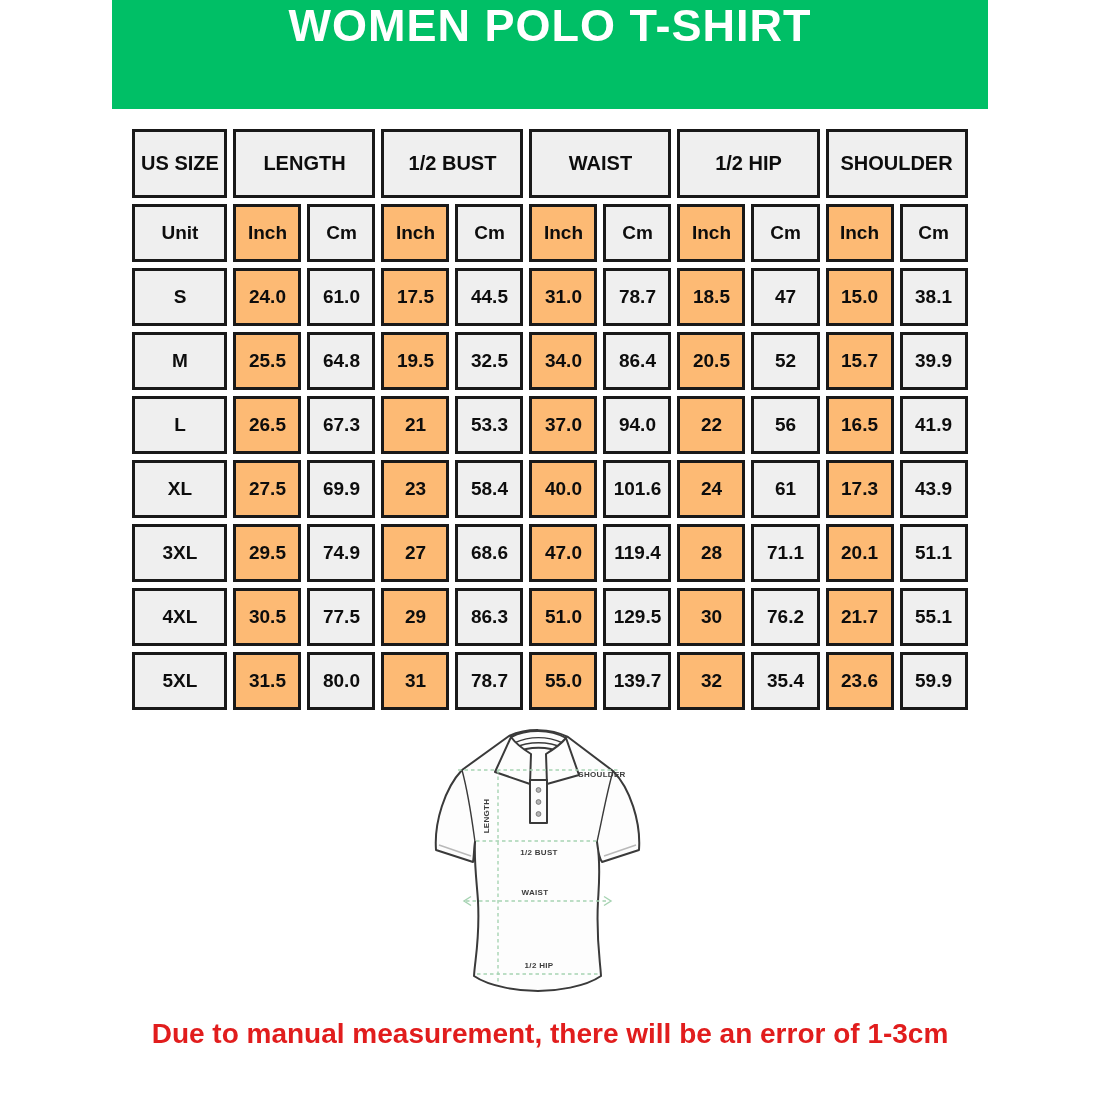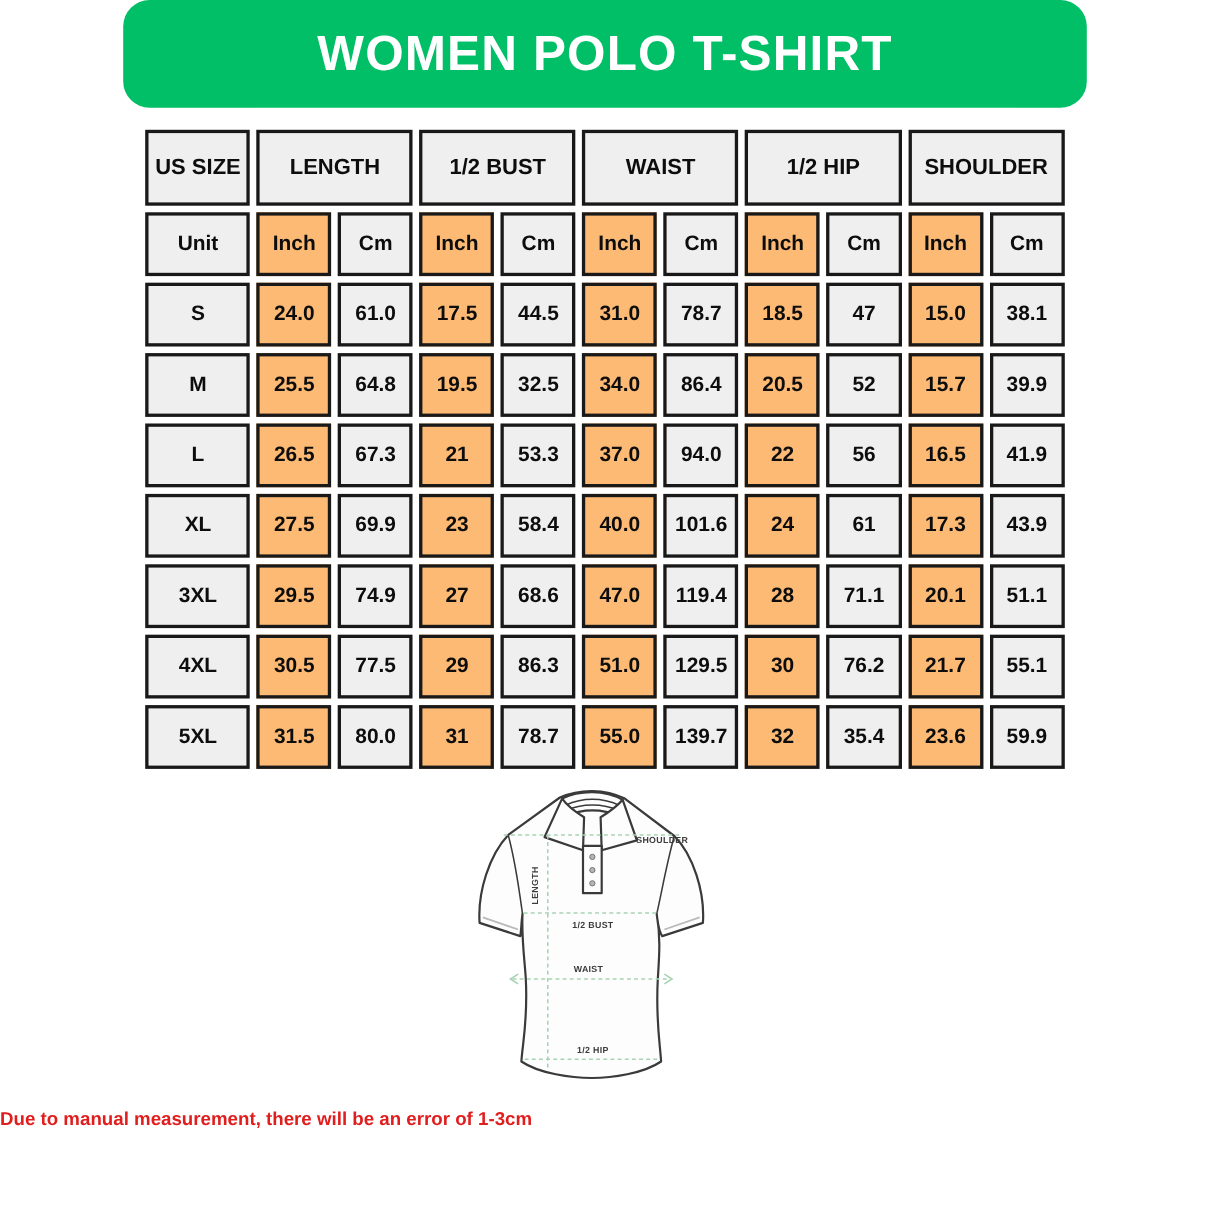--- a/index.html
+++ b/index.html
@@ -1,23 +1,23 @@
 <!DOCTYPE html>
 <html style="--banner-bg: #00bf66; --banner-text: #ffffff; --cell-gray: #efefef; --table-border: #191919; --note-red: #e11d1d; --dash-green: #a6d3b2; --outline: #3a3a3a;"><head>
 <meta charset="utf-8">
 <style>
   html,body { margin:0; padding:0; background:#fff; }
   .page {
     position:relative; width:1100px; height:1100px; background:#fff;
     font-family:"Liberation Sans", sans-serif; overflow:hidden;
   }
   .banner {
-    width:876px; height:98px; margin:0 auto;
+    width:876px; height:109px; margin:0 auto;
     background:var(--banner-bg,#00bf66);
-    display:flex; align-items:center; justify-content:center;border-radius:24px;
+    display:flex; justify-content:center;
   }
   .banner h1 {
     margin:0; color:var(--banner-text,#fff);
     font-size:45px; font-weight:bold; letter-spacing:1px; white-space:nowrap;
   }
   table.size-table {
     margin:14px auto 0; width:847px; table-layout:fixed;
     border-collapse:separate; border-spacing:6px;
   }
   .size-table th, .size-table td {
@@ -25,22 +25,22 @@
     border:3px solid var(--table-border,#191919);
     text-align:center; vertical-align:middle;
     color:#0d0d0d; font-weight:700; overflow:hidden;
   }
   .c-gray { background:var(--cell-gray,#efefef); }
   .c-white { background:#fdba74; }
   .rh-head { height:69px; font-size:20px; }
   .rh { height:58px; font-size:19px; }
   .diagram-wrap { width:270px; margin:0 auto; }
   .note {
-    margin-top:6px; 
-    color:var(--note-red,#e11d1d); font-size:17px; font-weight:bold;
+    margin-top:6px; text-align:center;
+    color:var(--note-red,#e11d1d); font-size:28px; font-weight:bold;
   }
   .shirt-line { fill:#fdfdfd; stroke:var(--outline,#3a3a3a); stroke-width:2; stroke-linejoin:round; }
   .shirt-thin { fill:none; stroke:var(--outline,#3a3a3a); stroke-width:1.4; }
   .shirt-soft { fill:none; stroke:#b9b9b9; stroke-width:1.6; }
   .dash { fill:none; stroke:var(--dash-green,#a6d3b2); stroke-width:1.4; stroke-dasharray:3.5 3; }
   .dash-arrow { fill:none; stroke:var(--dash-green,#a6d3b2); stroke-width:1.4; }
   .diag-label { fill:#3c3c3c; font-family:"Liberation Sans", sans-serif; font-size:8px; font-weight:bold; letter-spacing:0.3px; }
 </style>
 </head>
 <body>

